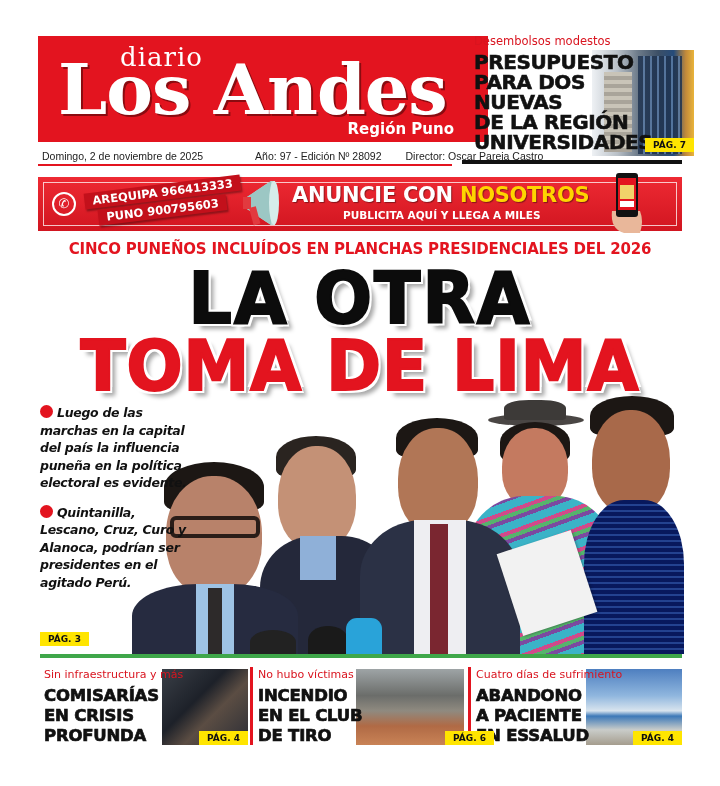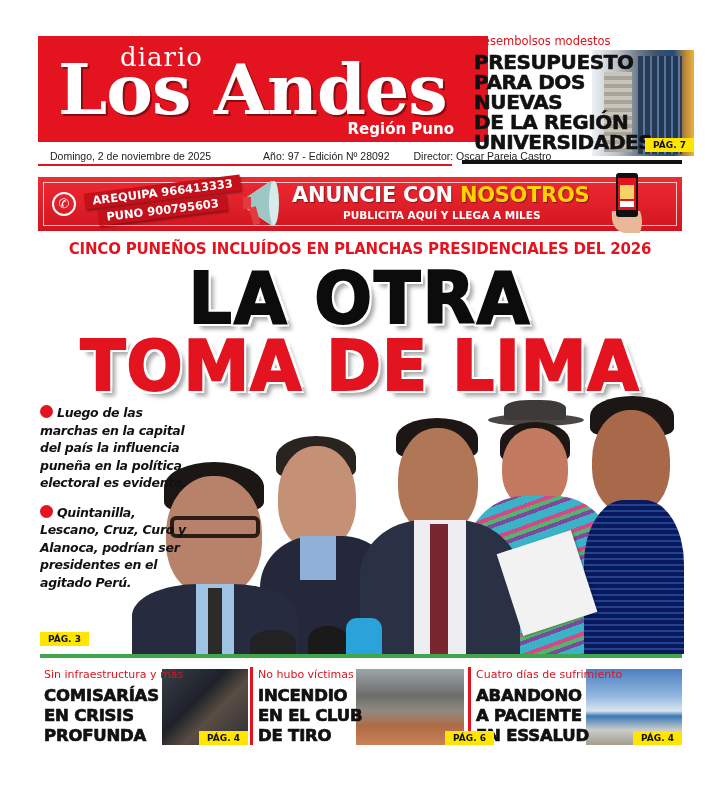--- a/index.html
+++ b/index.html
@@ -25,21 +25,21 @@
     position: absolute; right: 34px; top: 84px;
     font-family: "DejaVu Sans", sans-serif; font-weight: bold; font-size: 15px; color: #fff;
   }
   .dateline {
     position: absolute; left: 38px; top: 148px; width: 414px; height: 16px;
     display: flex; align-items: center; font-family: "Liberation Sans Narrow", "Liberation Sans", sans-serif;
     font-size: 10.5px; color: #222;
   }
   .dateline span { white-space: nowrap; }
   .dateline .sep { width: 1px; height: 12px; background: #333; margin: 0 8px; }
-  .dateline .d1 { margin-left: 12px; margin-right: 30px; }
+  .dateline .d1 { margin-left: 4px; margin-right: 30px; }
   .dateline .d2 { margin-left: 6px; margin-right: 8px; }
   .redrule { position: absolute; left: 38px; top: 164px; width: 414px; height: 2px; background: #e3141f; }
 
   
   .teaser-top { position: absolute; left: 474px; top: 34px; width: 220px; height: 130px; }
   .teaser-top .kicker { font-size: 11.5px; color: #d9141f; font-family: "DejaVu Sans", sans-serif; }
   .teaser-top .photo {
     position: absolute; left: 118px; top: 16px; width: 102px; height: 106px;
     background: linear-gradient(90deg, #eef1f4 0%, #b9c0c7 25%, #6d7b8a 45%, #3c4f66 65%, #254b7a 80%, #c38a3a 92%, #e9b43a 100%);
   }

